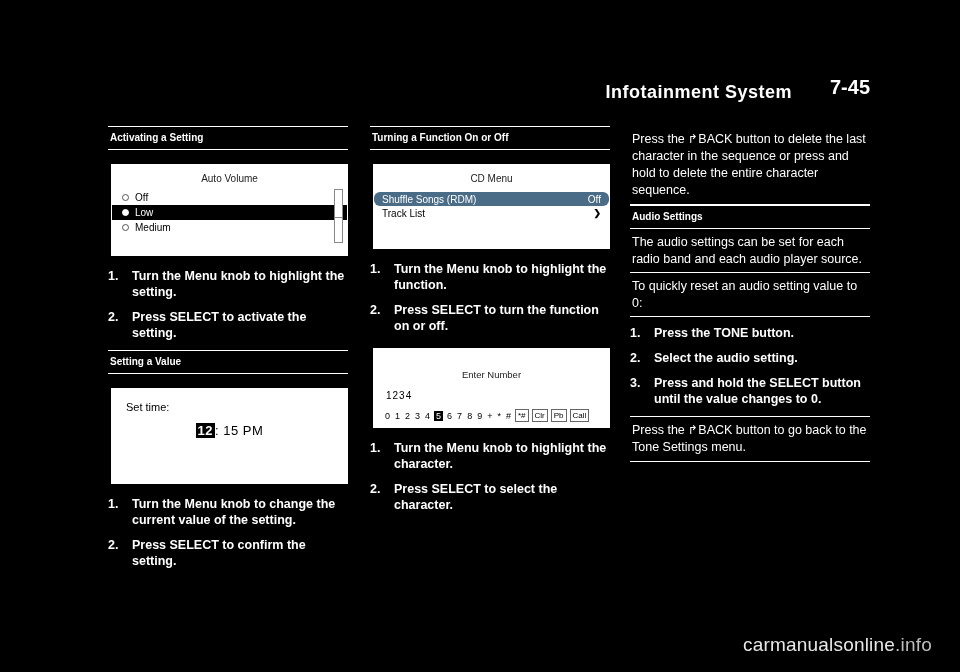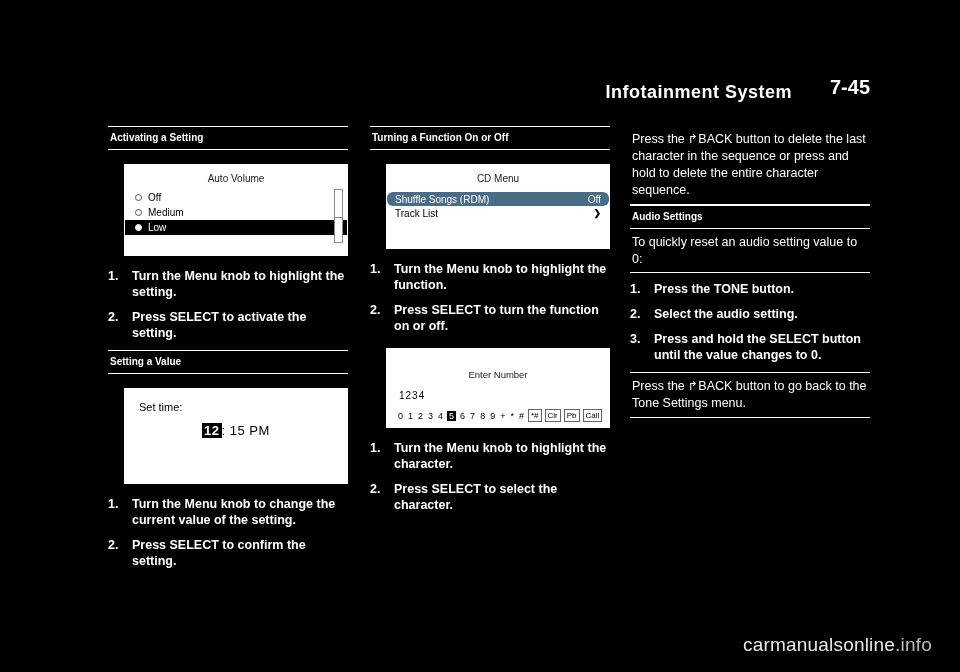--- a/index.html
+++ b/index.html
@@ -73,21 +73,21 @@
     padding: 5px 2px 4px 2px;
   }
   .rule-bottom {
     border-bottom: 1px solid #ffffff;
   }
 
   
   .screen {
     background: #ffffff;
     border: 1px solid #ffffff;
-    margin: 14px 0 12px 16px;
+    margin: 14px 0 12px 3px;
     position: relative;
     color: #000000;
     font-size: 10px;
     box-sizing: border-box;
   }
   .screen-inner {
     position: relative;
     width: 100%;
     height: 100%;
     box-sizing: border-box;
@@ -281,27 +281,27 @@
     <div class="sec-head">Activating a Setting</div>
 
     <div class="screen" style="height:92px;">
       <div class="screen-inner">
         <div class="screen-title">Auto Volume</div>
         <div style="margin-top:6px;">
           <div class="radio-row">
             <span class="radio-dot"></span>
             <span>Off</span>
           </div>
+          <div class="radio-row row-hl">
+            <span class="radio-dot sel"></span>
+            <span>Low</span>
+          </div>
           <div class="radio-row">
             <span class="radio-dot"></span>
             <span>Medium</span>
-          </div>
-          <div class="radio-row row-hl">
-            <span class="radio-dot sel"></span>
-            <span>Low</span>
           </div>
         </div>
         <div class="scrollbar">
           <div class="scroll-thumb"></div>
         </div>
       </div>
     </div>
 
     <ol class="steps">
       <li>
@@ -408,20 +408,21 @@
   </div>
 
   <div class="col col3">
 
     <div class="box nb-top" style="border-top:none;">
       <span>Press the </span><span class="back-glyph">↰</span><span>BACK button to delete the last character in the sequence or press and hold to delete the entire character sequence.</span>
     </div>
 
     <div class="sec-head" style="margin-top:0;">Audio Settings</div>
 
+    <div class="body-text rule-bottom">The audio settings can be set for each radio band and each audio player source.</div>
 
     <div class="body-text rule-bottom">To quickly reset an audio setting value to 0:</div>
 
     <ol class="steps">
       <li>
         <span class="num">1.</span>
         <span>Press the TONE button.</span>
       </li>
       <li>
         <span class="num">2.</span>

